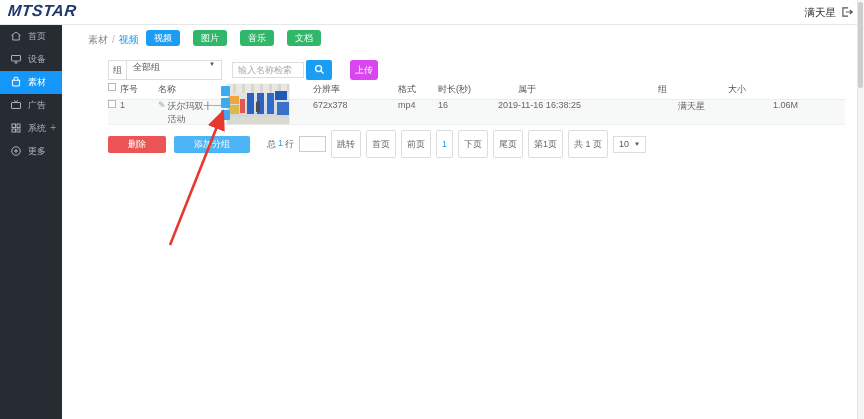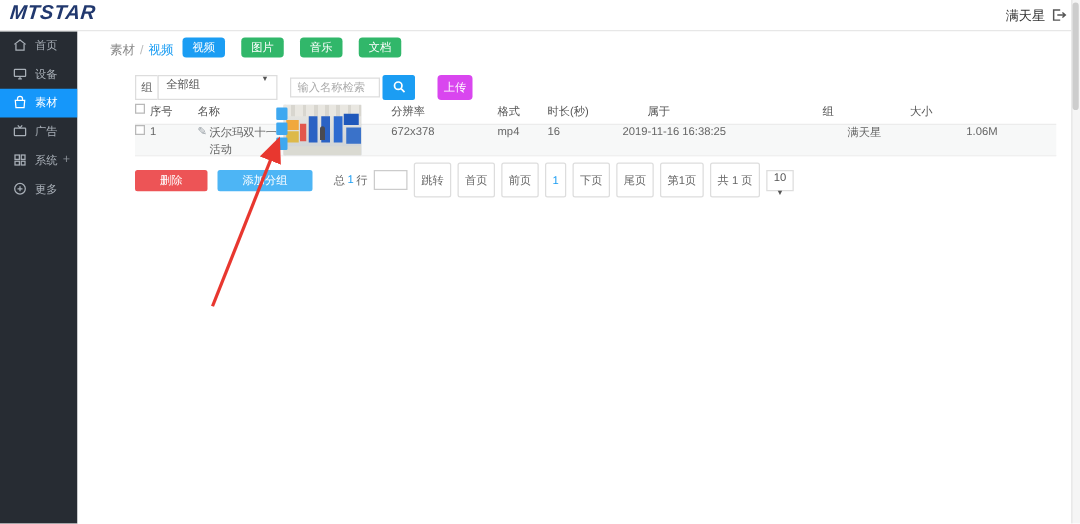--- a/index.html
+++ b/index.html
@@ -78,21 +78,21 @@
   .btn.red { background:#ed5456; }
   .btn.lblue { background:#4db5f5; margin-left:8px; }
   .pager { display:flex; align-items:center; gap:5px; margin-left:17px; font-size:9px; color:#666; }
   .pg-text { display:flex; gap:2px; }
   .pg-text .hl { color:#1b9df3; }
   .pg-input { width:27px; height:16px; border:1px solid #ccc; font-size:9px; padding:0 3px; outline:none; }
   .pg-btn { height:17px; padding:13px 5px; border:1px solid #ddd; background:#fff; color:#666;
             font-size:9px; border-radius:2px; display:flex; align-items:center; cursor:pointer; }
   .pg-btn.cur { color:#1b9df3; }
   .pg-select { height:17px; border:1px solid #ddd; background:#fff; display:flex; align-items:center;
-               gap:5px; padding:0 5px; font-size:9px; color:#555; cursor:pointer;flex-direction:column; }
+               gap:5px; padding:0 5px; font-size:9px; color:#555; cursor:pointer; }
   .pg-select .caret { font-size:6px; }
 
   
   .arrow-svg { position:absolute; left:0; top:0; z-index:50; pointer-events:none; }
 
   
   .sb-track { position:absolute; right:0; top:0; bottom:0; width:7px; background:#f5f5f5;
               border-left:1px solid #e5e5e5; z-index:60; }
   .sb-thumb { position:absolute; right:1px; top:2px; width:5px; height:86px; background:#cdcdcd; border-radius:3px; cursor:pointer; }
 </style>

